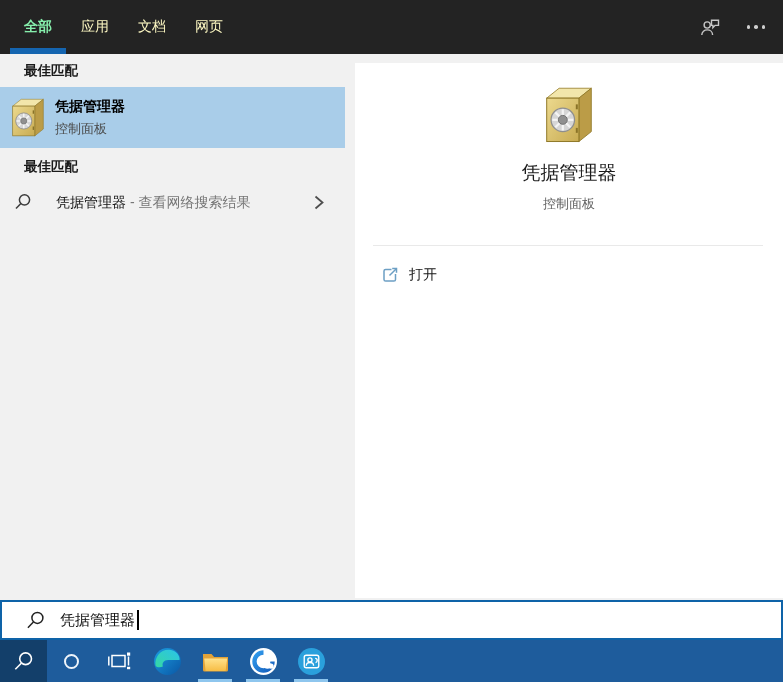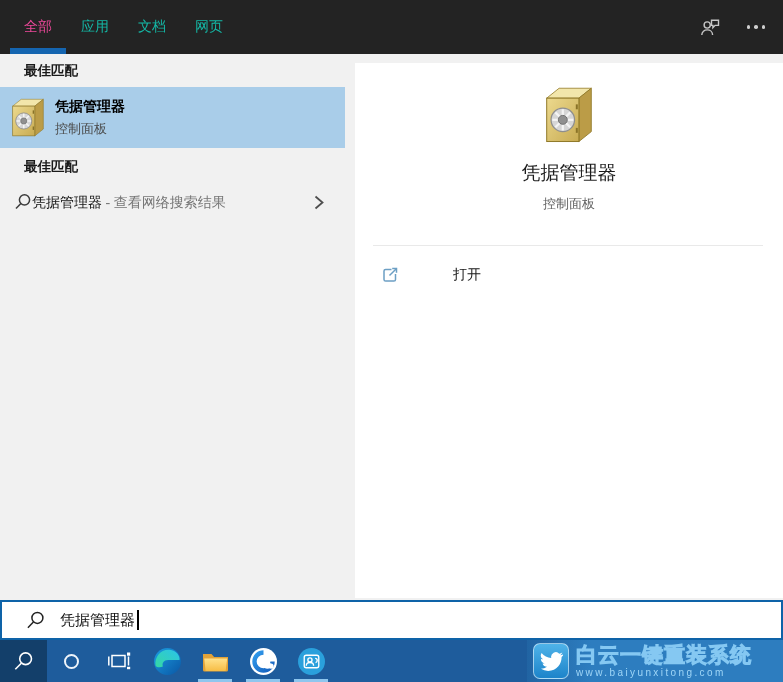--- a/index.html
+++ b/index.html
@@ -2,23 +2,23 @@
 <html><head>
 <meta charset="utf-8">
 <style>
   * { margin:0; padding:0; box-sizing:border-box; }
   body { font-family:"Liberation Sans","DejaVu Sans",sans-serif; background:#888; }
   .screen { position:relative; width:783px; height:682px; background:#f1f1f1; overflow:hidden; }
 
   
   .topbar { position:absolute; left:0; top:0; right:0; height:54px; background:#232323;
             display:flex; align-items:stretch; padding-left:24px; }
-  .tab { position:relative; display:flex; align-items:center; color:#14b8a6; font-size:14px;
+  .tab { position:relative; display:flex; align-items:center; color:#fef9c3; font-size:14px;
          margin-right:29px; cursor:pointer; }
-  .tab.active { color:#ec4899; font-weight:normal; }
+  .tab.active { color:#86efac; font-weight:bold; }
   .tab.active::after { content:""; position:absolute; left:-14px; right:-14px; bottom:0;
                        height:6px; background:#1565b0; }
   .caret-down { display:inline-block; width:0; height:0; margin-left:8px; transform:translateY(1px);
                 border-left:5px solid transparent; border-right:5px solid transparent;
                 border-top:5px solid #c9c9c9; }
   .topbar-icons { position:absolute; right:18px; top:0; height:54px; display:flex;
                   align-items:center; gap:26px; }
   .dots { display:flex; gap:4px; cursor:pointer; }
   .dots i { width:3.5px; height:3.5px; border-radius:50%; background:#cfcfcf; }
 
@@ -26,34 +26,34 @@
   .left-panel { position:absolute; left:0; top:54px; width:345px; bottom:82px; }
   .section-header { position:absolute; left:24px; font-size:13.5px; font-weight:bold; color:#1a1a1a; }
   .hdr-best { top:8px; }
   .hdr-web  { top:104px; }
   .best-row { position:absolute; left:0; right:0; top:33px; height:61px; background:#a9cde9; cursor:pointer; }
   .best-row .safe-sm { position:absolute; left:11px; top:11px; }
   .best-title { position:absolute; left:55px; top:11px; font-size:14px; font-weight:bold; color:#000; }
   .best-sub   { position:absolute; left:55px; top:33px; font-size:13px; color:#4a4a4a; }
   .web-row { position:absolute; left:0; right:0; top:126px; height:44px; cursor:pointer; }
   .web-row .mag { position:absolute; left:14px; top:13px; }
-  .web-text { position:absolute; left:32px; top:14px; font-size:14px; white-space:nowrap;font-family:Liberation Serif, serif; }
+  .web-text { position:absolute; left:56px; top:14px; font-size:14px; white-space:nowrap; }
   .web-text .q { color:#141414; }
   .web-text .s { color:#767676; }
   .chev { position:absolute; right:20px; top:14px; }
 
   
   .right-panel { position:absolute; left:355px; right:0; top:63px; bottom:84px; background:#fff;
                  text-align:center; }
   .rp-icon { display:inline-block; margin-top:24px; }
   .rp-title { display:block; margin-top:12px; font-size:19px; color:#1c1c1c; }
   .rp-sub { display:block; margin-top:9px; font-size:13px; color:#5e5e5e; }
   .rp-divider { position:absolute; left:18px; right:20px; top:182px; height:1px; background:#e9e9e9; }
   .open-row { position:absolute; left:18px; right:20px; top:194px; height:36px; display:flex;
-              align-items:center; padding-left:8px; cursor:pointer;gap:44px; }
+              align-items:center; padding-left:8px; cursor:pointer; }
   .open-row svg { margin-right:10px; }
   .open-label { font-size:14px; color:#141414; }
 
   
   .searchbar { position:absolute; left:0; top:600px; right:0; height:40px; background:#fff;
                border:2px solid #0e63a8; display:flex; align-items:center; padding-left:24px; cursor:text; }
   .searchbar .mag { margin-right:15px; }
   .search-value { font-size:15px; color:#111; }
   .caret { width:1.5px; height:20px; background:#000; margin-left:2px; animation:blink 1.1s steps(1) infinite; }
   @keyframes blink { 50% { opacity:0; } }
@@ -280,26 +280,15 @@
         <g fill="none" stroke="#fff" stroke-width="1.3">
           <rect x="6" y="7" width="14" height="12" rx="2"></rect>
           <circle cx="11.5" cy="11.5" r="2"></circle>
           <path d="M8 17 c0-2 1.6-3 3.5-3 s3.5 1 3.5 3"></path>
           <path d="M16.5 10 c1.2 0 2 0.9 2 2 0 1-0.7 1.8-1.6 2"></path>
         </g>
       </svg>
       <span class="run-indicator"></span>
     </div>
 
-    <div class="watermark">
-      <span class="bird-tile">
-        <svg width="23" height="23" viewBox="0 0 24 24" fill="#fff">
-          <path d="M23.9 4.6a10 10 0 01-2.8.77 4.96 4.96 0 002.16-2.72c-.95.56-2 .96-3.13 1.18a4.92 4.92 0 00-8.38 4.48A13.97 13.97 0 011.64 3.16a4.92 4.92 0 001.52 6.57 4.9 4.9 0 01-2.23-.61v.06a4.92 4.92 0 003.95 4.83 4.99 4.99 0 01-2.21.08 4.94 4.94 0 004.6 3.42A9.87 9.87 0 01.98 19.6a13.94 13.94 0 007.55 2.21c9.05 0 14-7.5 14-13.99l-.02-.63a10 10 0 002.45-2.55z"></path>
-        </svg>
-      </span>
-      <span class="wm-text">
-        <span class="wm-title">白云一键重装系统</span>
-        <span class="wm-url" style="display:block;">www.baiyunxitong.com</span>
-      </span>
-    </div>
   </div>
 
 </div>
 
 </body></html>

